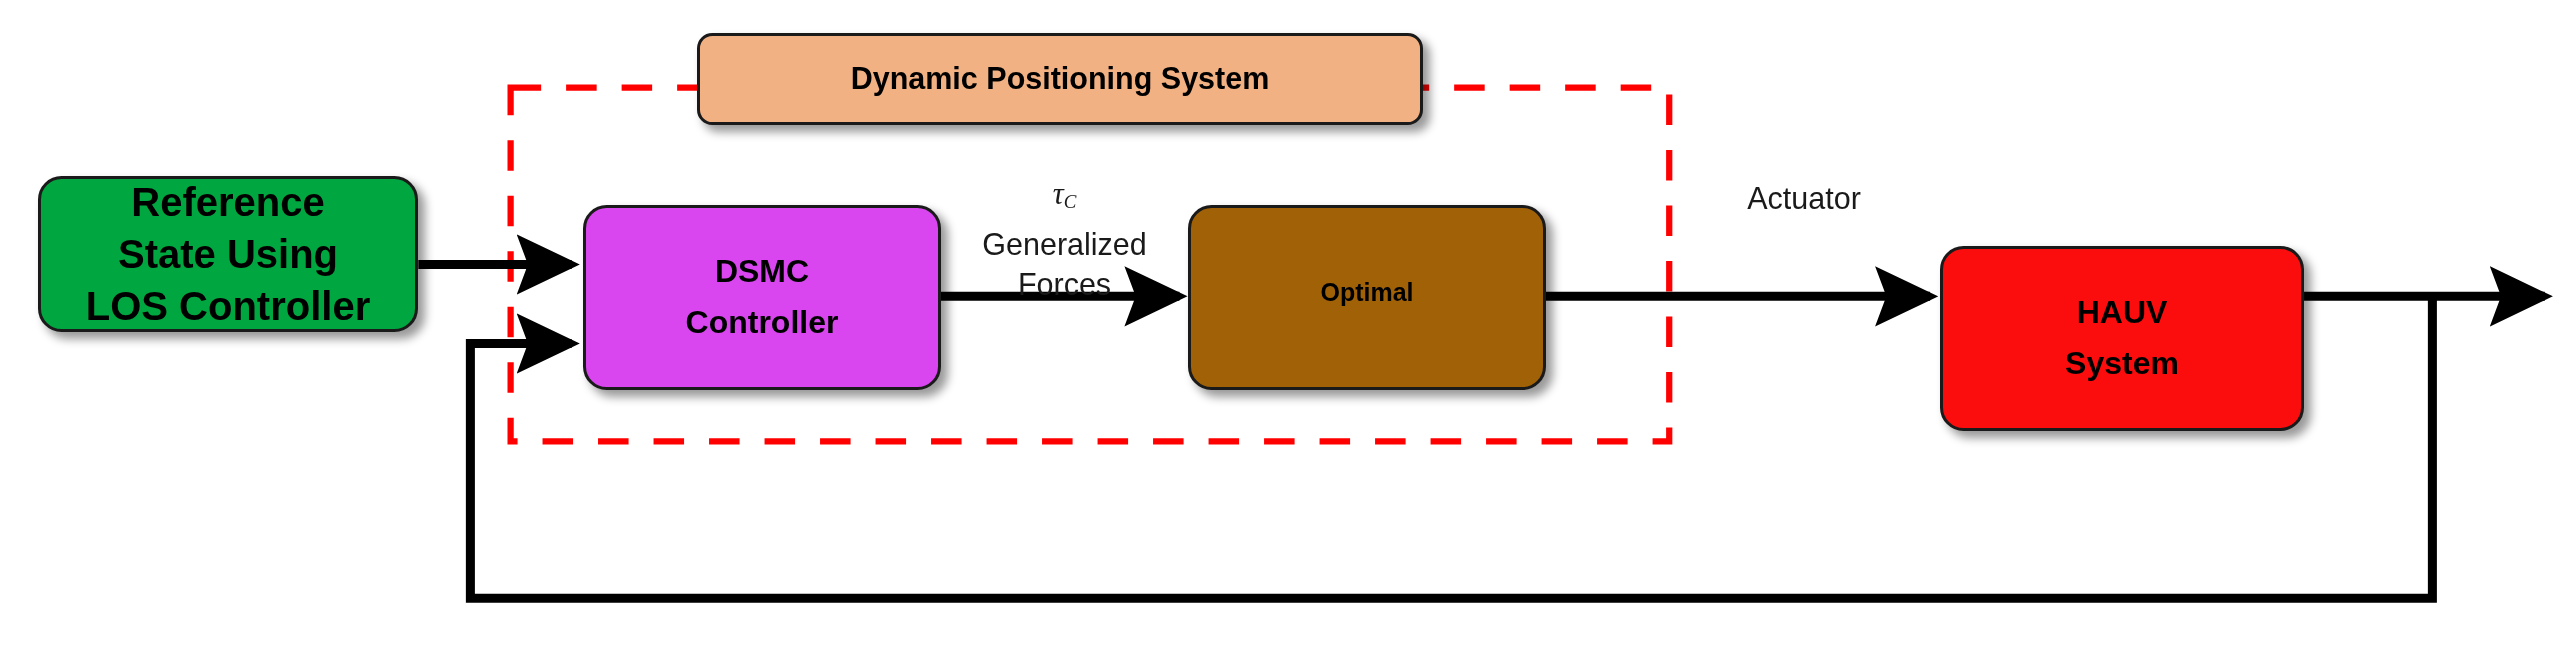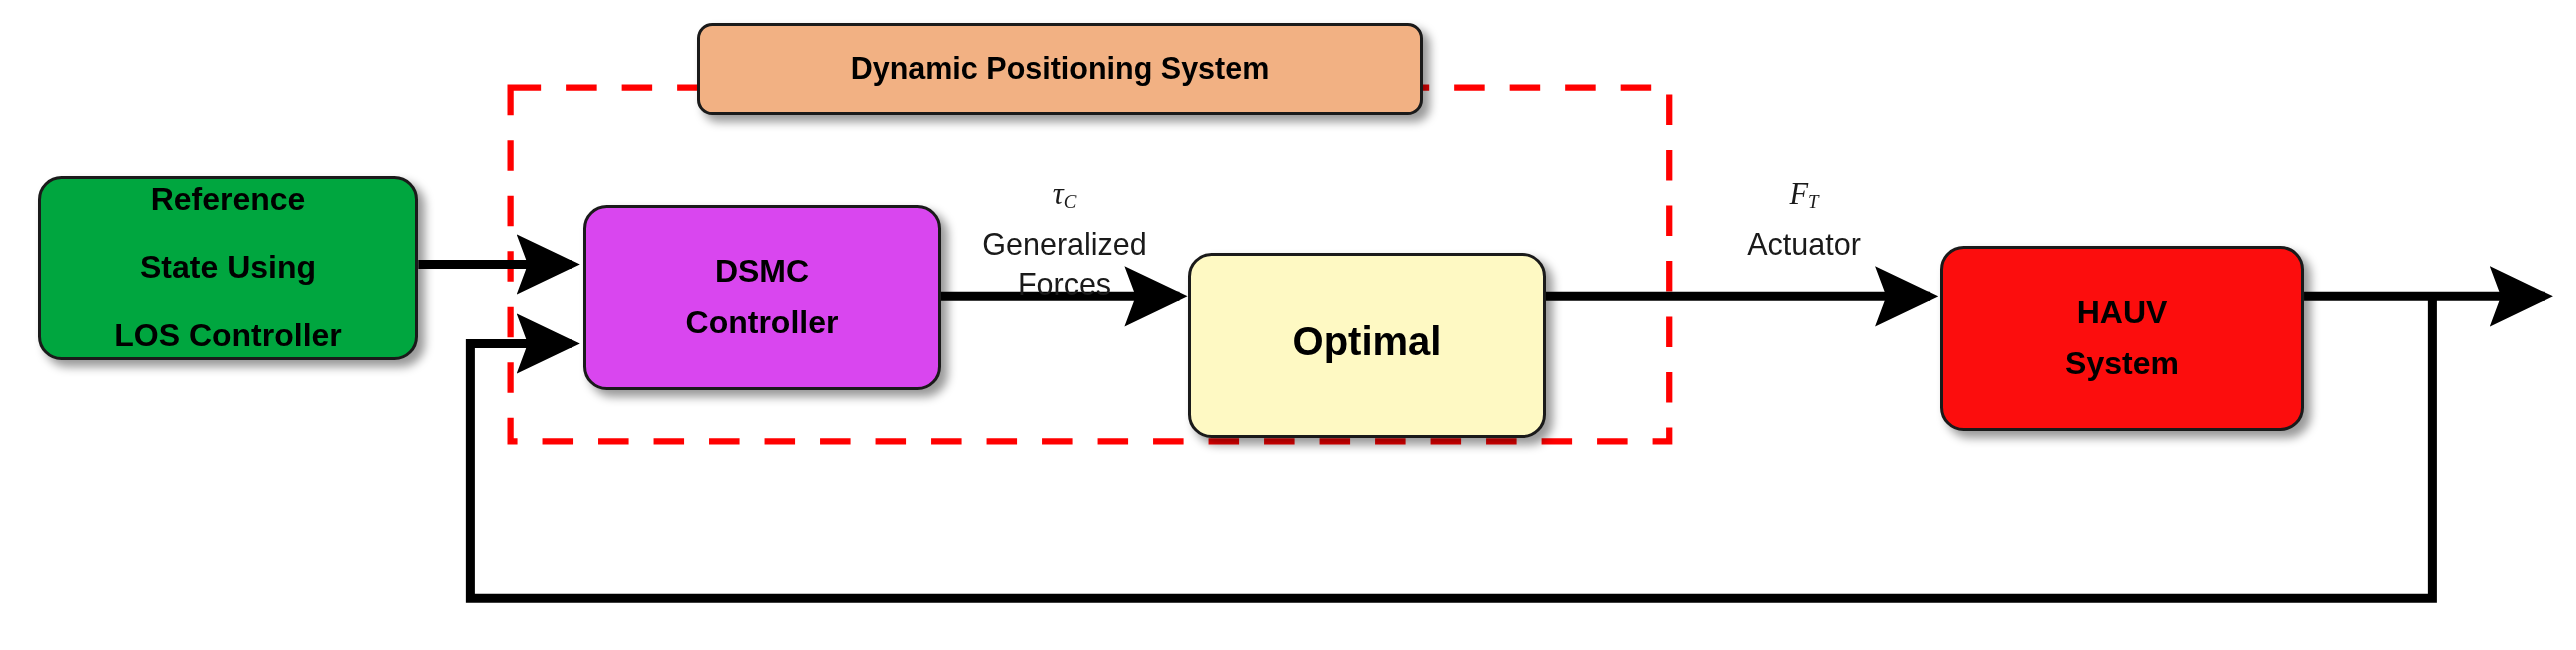--- a/index.html
+++ b/index.html
@@ -42,47 +42,45 @@
     box-shadow: 6.2px 6.2px 9.7px rgba(0,0,0,0.40);
     z-index: 5;
   }
   .block .line {
     display: block;
     line-height: 1.30;
     white-space: nowrap;
   }
   #block-reference {
     left: 38px;  top: 176px;
-    width: 380px; height: 184px;
+    width: 380px; height: 156px;
     background: #00a63f;
-    font-size: 32px;
-    justify-content: space-between;
+    font-size: 40px;
   }
   #block-dsmc {
     left: 583px; top: 205px;
     width: 358px; height: 185px;
     background: #d946ef;
     font-size: 32px;
   }
   #block-allocation {
     left: 1188px; top: 205px;
     width: 358px; height: 185px;
-    background: #fef9c3;
-    font-size: 40px;
-    margin-top: 48px;
+    background: #a16207;
+    font-size: 25px;
   }
   #block-hauv {
     left: 1940px; top: 205px;
     width: 364px; height: 185px;
     background: #fc0d0d;
     font-size: 32px;
     margin-top: 41px;
   }
   #block-dps {
-    left: 697px; top: 23px;
+    left: 697px; top: 33px;
     width: 726px; height: 92px;
     background: #f2b183;
     border-radius: 15.3px;
     font-size: 30.5px;
     z-index: 8;
   }
   
   .signal-label {
     position: absolute;
     text-align: center;
@@ -178,18 +176,17 @@
     <span class="line">Dynamic Positioning System</span>
   </div>
 
   <div class="signal-label" id="label-tau">
     <span class="signal-sym"><span>τ</span><sub>C</sub></span>
     <span class="signal-word">Generalized</span>
     <span class="signal-word">Forces</span>
   </div>
 
   <div class="signal-label" id="label-ft">
-    <span class="signal-sym"><span>F</span><sub>T</sub></span>
     <span class="signal-word">Actuator</span>
   </div>
 
 </div>
 
 
 </body></html>

